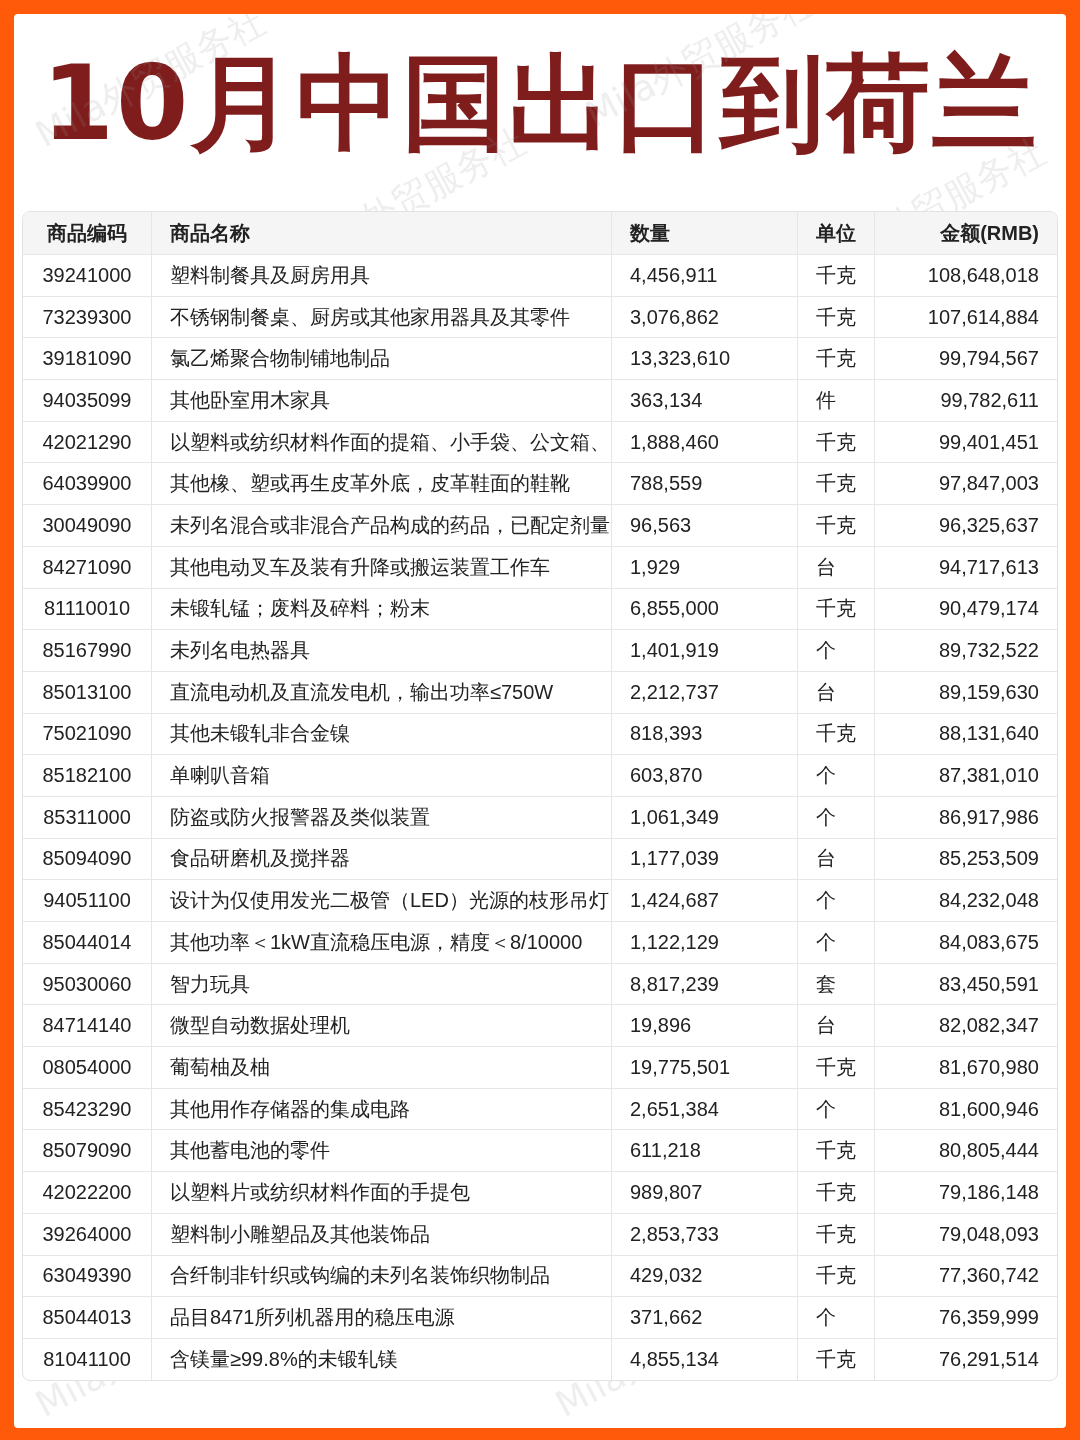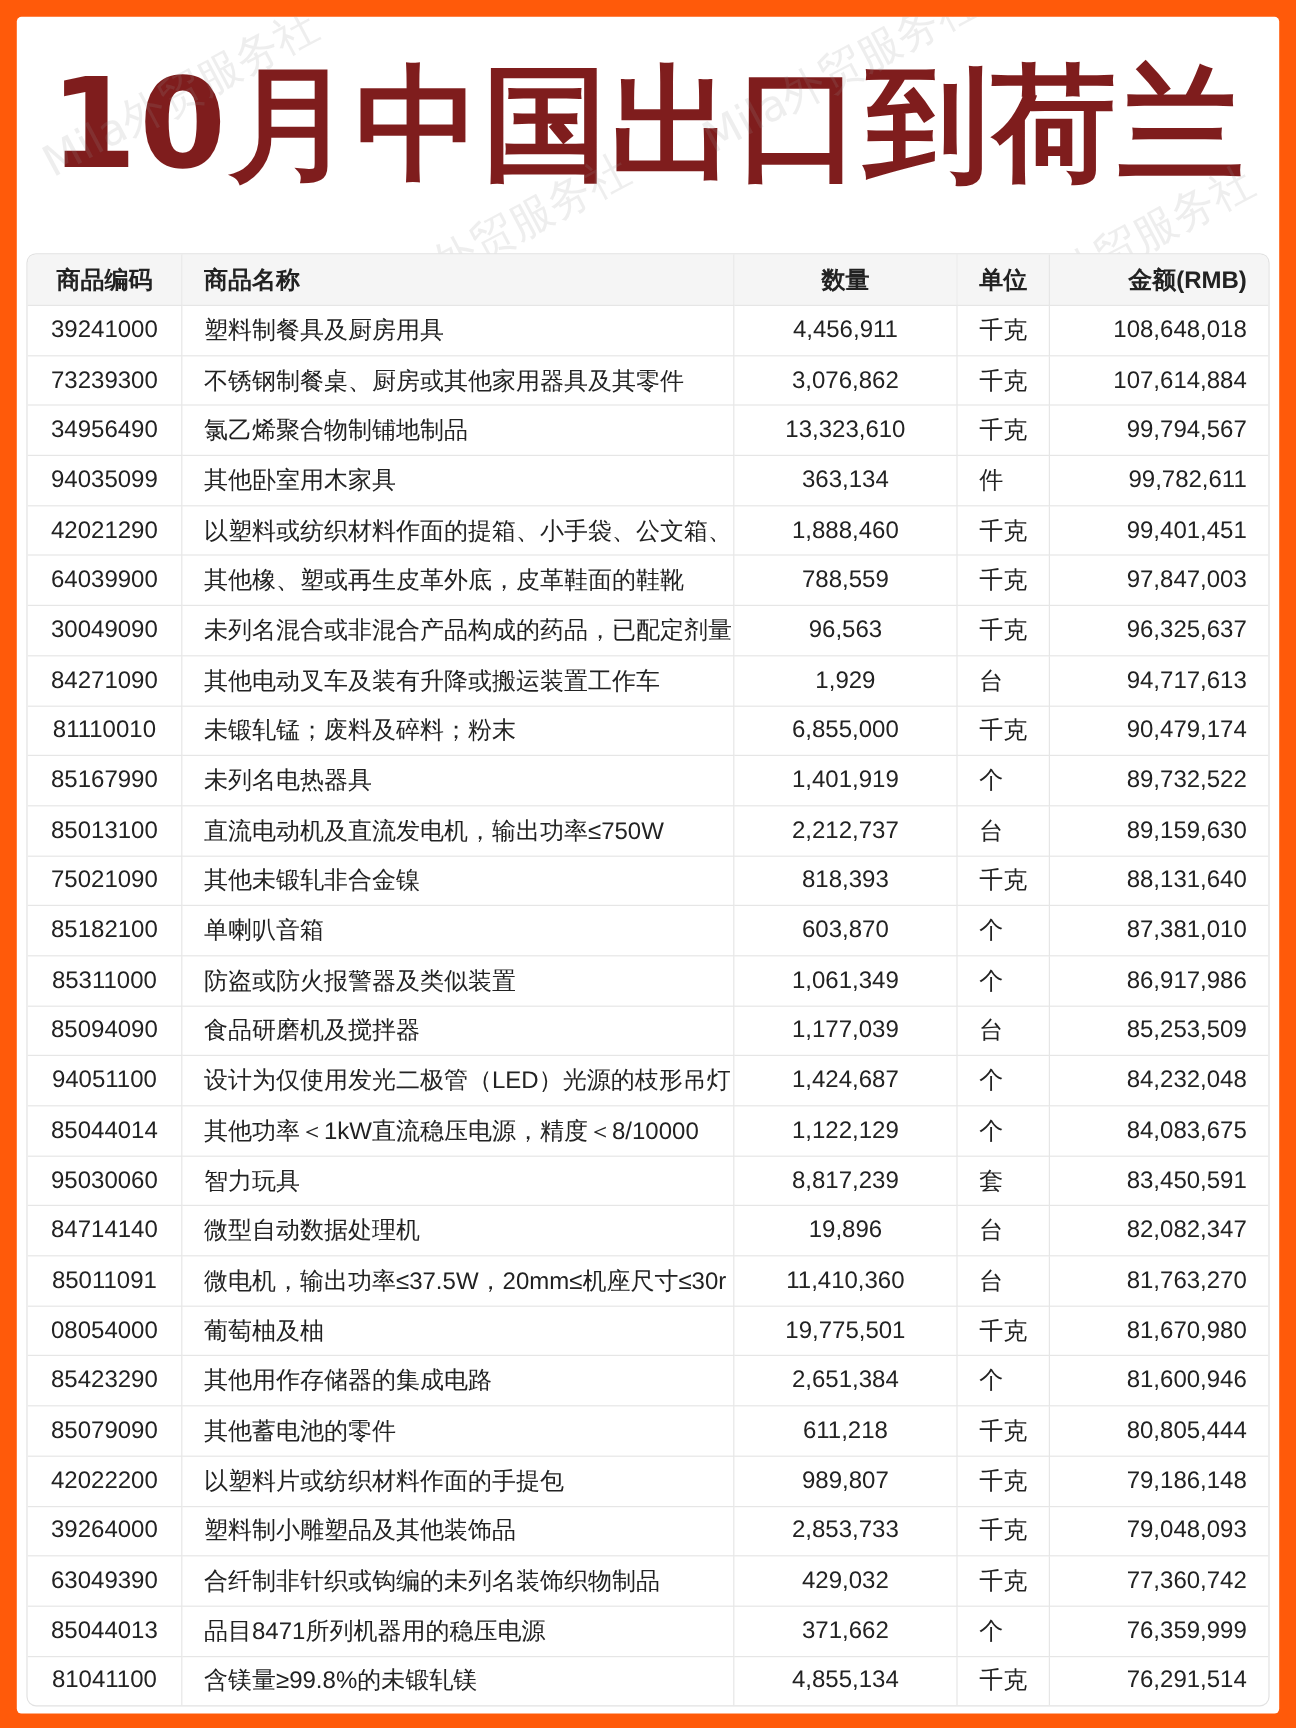--- a/index.html
+++ b/index.html
@@ -29,21 +29,21 @@
   th, td {
     border-right: 1px solid #e6e6e6; border-bottom: 1px solid #e6e6e6;
     height: 40.7px; padding: 0 18px; font-size: 20px; color: #222;
     white-space: nowrap; overflow: hidden;
   }
   th:last-child, td:last-child { border-right: none; }
   tr:last-child td { border-bottom: none; }
   th { background: #f5f5f5; font-weight: bold; height: 42px; font-size: 20px; }
   .c-code { width: 92px; text-align: center; }
   .c-name { width: 423px; text-align: left; }
-  .c-qty { width: 149px; text-align: center; }
+  .c-qty { width: 149px; text-align: left; }
   .c-unit { width: 40px; text-align: left; }
   .c-amt { text-align: right; padding-left: 44px; }
   td.c-name { padding-right: 0; }
   .watermark {
     position: absolute; color: rgba(150,150,150,0.16); font-size: 36px;
     transform: rotate(-28deg); pointer-events: none; white-space: nowrap;
     font-family: "DejaVu Sans", sans-serif;
   }
 </style>
 </head>
@@ -95,21 +95,21 @@
             <td class="c-amt">108,648,018</td>
           </tr>
           <tr>
             <td class="c-code">73239300</td>
             <td class="c-name">不锈钢制餐桌、厨房或其他家用器具及其零件</td>
             <td class="c-qty">3,076,862</td>
             <td class="c-unit">千克</td>
             <td class="c-amt">107,614,884</td>
           </tr>
           <tr>
-            <td class="c-code">34956490</td>
+            <td class="c-code">39181090</td>
             <td class="c-name">氯乙烯聚合物制铺地制品</td>
             <td class="c-qty">13,323,610</td>
             <td class="c-unit">千克</td>
             <td class="c-amt">99,794,567</td>
           </tr>
           <tr>
             <td class="c-code">94035099</td>
             <td class="c-name">其他卧室用木家具</td>
             <td class="c-qty">363,134</td>
             <td class="c-unit">件</td>
@@ -214,27 +214,20 @@
             <td class="c-amt">83,450,591</td>
           </tr>
           <tr>
             <td class="c-code">84714140</td>
             <td class="c-name">微型自动数据处理机</td>
             <td class="c-qty">19,896</td>
             <td class="c-unit">台</td>
             <td class="c-amt">82,082,347</td>
           </tr>
           <tr>
-            <td class="c-code">85011091</td>
-            <td class="c-name">微电机，输出功率≤37.5W，20mm≤机座尺寸≤30r</td>
-            <td class="c-qty">11,410,360</td>
-            <td class="c-unit">台</td>
-            <td class="c-amt">81,763,270</td>
-          </tr>
-          <tr>
             <td class="c-code">08054000</td>
             <td class="c-name">葡萄柚及柚</td>
             <td class="c-qty">19,775,501</td>
             <td class="c-unit">千克</td>
             <td class="c-amt">81,670,980</td>
           </tr>
           <tr>
             <td class="c-code">85423290</td>
             <td class="c-name">其他用作存储器的集成电路</td>
             <td class="c-qty">2,651,384</td>

